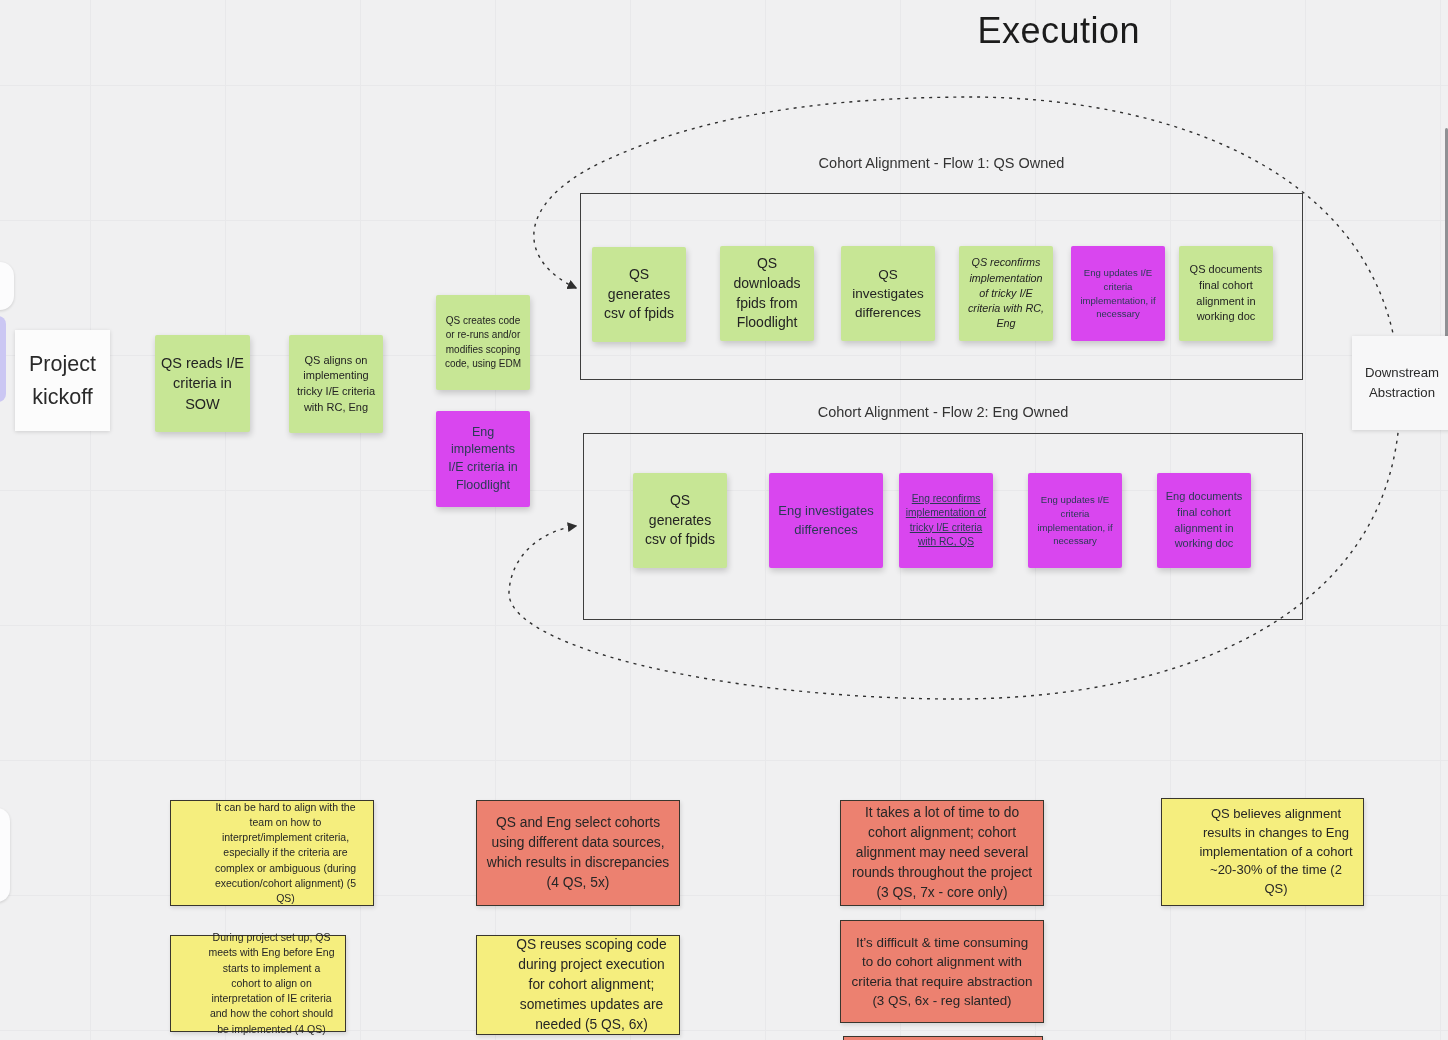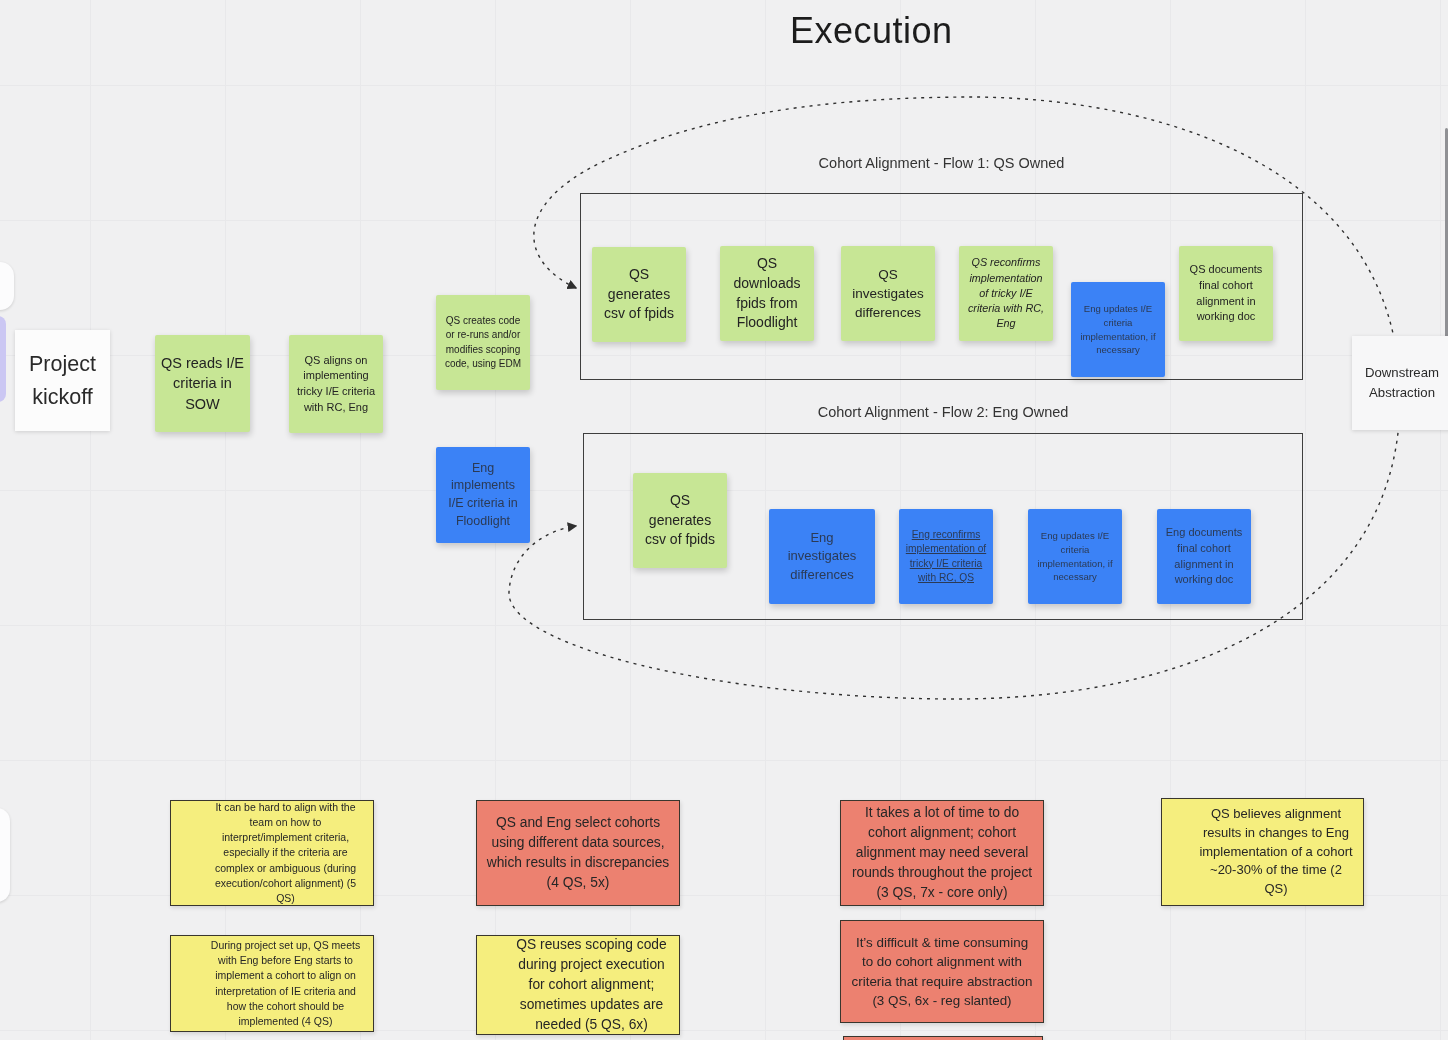--- a/index.html
+++ b/index.html
@@ -8,34 +8,34 @@
     font-family:"Liberation Sans","DejaVu Sans",sans-serif;
     background-color:#f0f0f1;
     background-image:
       linear-gradient(#e8e8ea 1px, transparent 1px),
       linear-gradient(90deg, #e8e8ea 1px, transparent 1px);
     background-size:135px 135px;
     background-position:90px 85px;
   }
   .abs{position:absolute;box-sizing:border-box;}
   .title{
-    font-size:36px;color:#1c1c1c;text-align:left;letter-spacing:0.5px;
+    font-size:36px;color:#1c1c1c;text-align:right;letter-spacing:0.5px;
   }
   .card{
     background:#fcfcfc;box-shadow:0 1px 4px rgba(0,0,0,0.14);
     display:flex;align-items:center;text-align:center;
     color:#2a2a2a;
   }
   .note{
     display:flex;align-items:center;justify-content:center;text-align:center;
     padding:5px 6px;border-radius:2px;color:#232323;line-height:1.42;
     box-shadow:1px 3px 6px rgba(0,0,0,0.18);
   }
   .green{background:#c7e695;}
-  .blue{background:#3b82f6;color:#2b3a55;margin-top:36px;}
+  .blue{background:#d946ef;color:#2b3a55;}
   .frame{border:1.6px solid #3e3e3e;background:transparent;}
   .frame-label{
     font-size:14.5px;color:#333;text-align:center;
   }
   .pin{
     display:flex;align-items:center;justify-content:center;text-align:center;
     border:1.5px solid #39362e;padding:4px 9px;color:#262626;line-height:1.45;
     box-shadow:1px 2px 4px rgba(0,0,0,0.12);
   }
   .yellow{background:#f5ee7e;padding-left:36px;}
@@ -100,21 +100,21 @@
 <div class="abs note green" style="left:1179px;top:246px;width:94px;height:95px;font-size:11px;">
   <span>QS documents final cohort alignment in working doc</span>
 </div>
 
 <div class="abs frame-label" style="left:583px;top:404px;width:720px;">Cohort Alignment - Flow 2: Eng Owned</div>
 <div class="abs frame" style="left:583px;top:433px;width:720px;height:187px;"></div>
 
 <div class="abs note green" style="left:633px;top:473px;width:94px;height:95px;font-size:14px;">
   <span>QS generates csv of fpids</span>
 </div>
-<div class="abs note blue" style="left:769px;top:473px;width:106px;height:95px;font-size:13px;">
+<div class="abs note blue" style="left:769px;top:473px;width:114px;height:95px;font-size:13px;">
   <span>Eng investigates differences</span>
 </div>
 <div class="abs note blue" style="left:899px;top:473px;width:94px;height:95px;font-size:10.2px;text-decoration:underline;">
   <span>Eng reconfirms implementation of tricky I/E criteria with RC, QS</span>
 </div>
 <div class="abs note blue" style="left:1028px;top:473px;width:94px;height:95px;font-size:9.6px;">
   <span>Eng updates I/E criteria implementation, if necessary</span>
 </div>
 <div class="abs note blue" style="left:1157px;top:473px;width:94px;height:95px;font-size:11px;">
   <span>Eng documents final cohort alignment in working doc</span>
@@ -130,21 +130,21 @@
 <div class="abs pin red" style="left:476px;top:800px;width:204px;height:106px;font-size:13.8px;">
   <span>QS and Eng select cohorts using different data sources, which results in discrepancies (4 QS, 5x)</span>
 </div>
 <div class="abs pin red" style="left:840px;top:800px;width:204px;height:106px;font-size:13.8px;">
   <span>It takes a lot of time to do cohort alignment; cohort alignment may need several rounds throughout the project (3 QS, 7x - core only)</span>
 </div>
 <div class="abs pin yellow" style="left:1161px;top:798px;width:203px;height:108px;font-size:13px;">
   <span>QS believes alignment results in changes to Eng implementation of a cohort ~20-30% of the time (2 QS)</span>
 </div>
 
-<div class="abs pin yellow" style="left:170px;top:935px;width:204px;height:97px;font-size:10.5px;">
+<div class="abs pin yellow" style="left:170px;top:935px;width:176px;height:97px;font-size:10.5px;">
   <span>During project set up, QS meets with Eng before Eng starts to implement a cohort to align on interpretation of IE criteria and how the cohort should be implemented (4 QS)</span>
 </div>
 <div class="abs pin yellow" style="left:476px;top:935px;width:204px;height:100px;font-size:13.8px;justify-content:center;">
   <span>QS reuses scoping code during project execution for cohort alignment; sometimes updates are needed (5 QS, 6x)</span>
 </div>
 <div class="abs pin red" style="left:840px;top:920px;width:204px;height:103px;font-size:13.4px;">
   <span>It’s difficult &amp; time consuming to do cohort alignment with criteria that require abstraction (3 QS, 6x - reg slanted)</span>
 </div>
 
 <div class="abs pin red" style="left:843px;top:1036px;width:200px;height:14px;padding:0;"></div>

